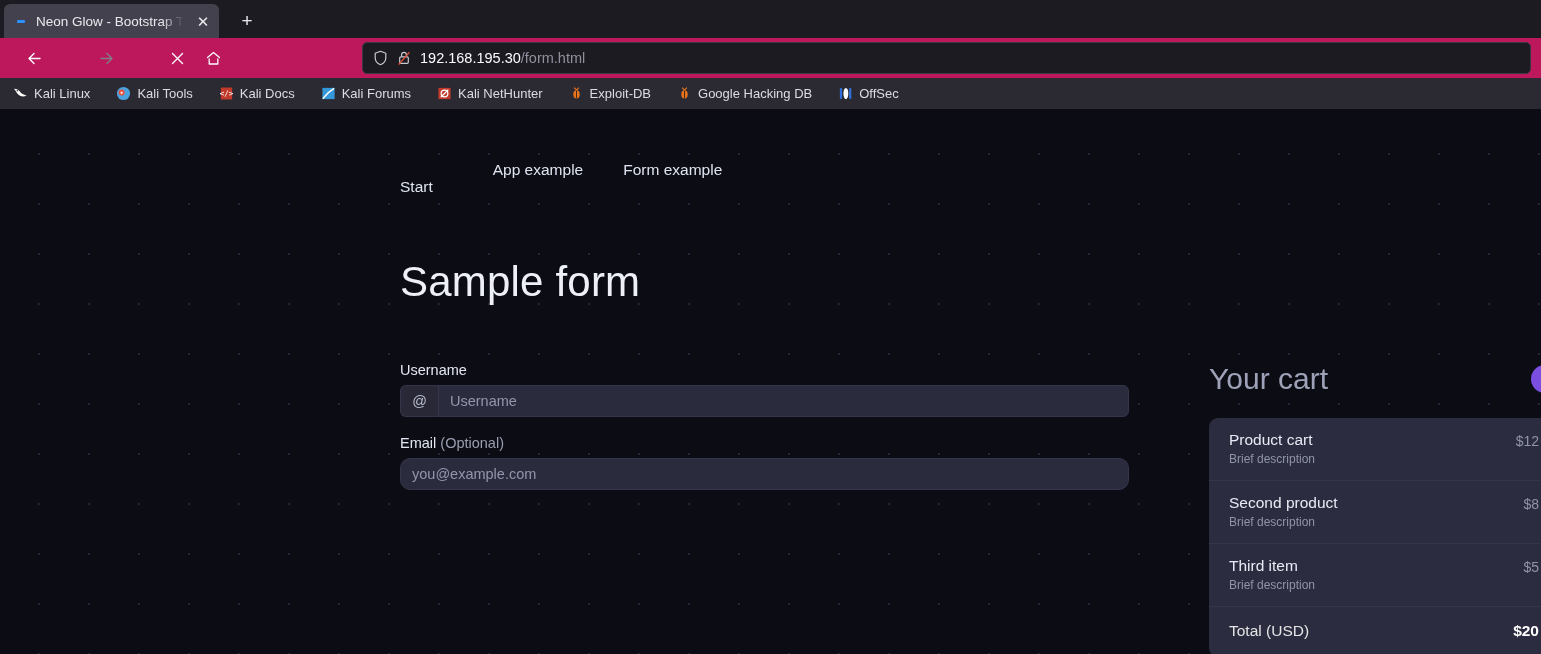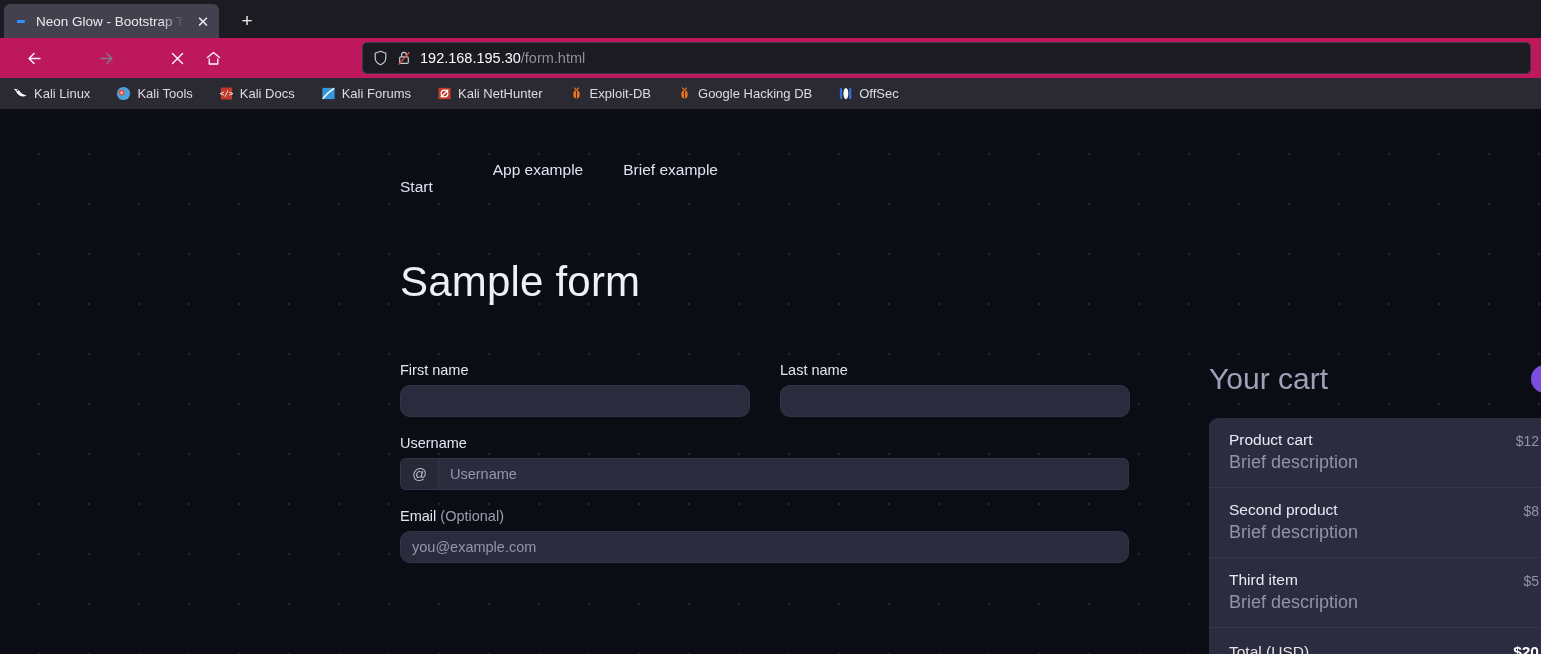--- a/index.html
+++ b/index.html
@@ -165,21 +165,21 @@
   }
   .cart-list {
     background: #2c2c40; border-radius: 9px; overflow: hidden;
   }
   .cart-item {
     display: flex; justify-content: space-between; align-items: flex-start;
     padding: 13px 20px 14px 20px;
     border-bottom: 1px solid #35354c;
   }
   .ci-name { font-size: 15.5px; color: #e8eaf4; margin-bottom: 3px; }
-  .ci-desc { font-size: 18px; color: #9094a8; }
+  .ci-desc { font-size: 12px; color: #9094a8; }
   .ci-price { font-size: 14px; color: #9094a8; padding-top: 2px; }
   .cart-total {
     display: flex; justify-content: space-between; align-items: center;
     padding: 15px 20px 17px 20px;
   }
   .ct-label { font-size: 15.5px; color: #e5e5e5; }
   .ct-value { font-size: 15.5px; color: #ffffff; font-weight: bold; }
 </style>
 </head>
 <body>
@@ -306,39 +306,29 @@
       </svg>
       <span>OffSec</span>
     </div>
   </div>
 
   <div class="page">
 
     <div class="nav">
       <a href="#">Start</a>
       <a href="#">App example</a>
-      <a href="#">Brief example</a>
+      <a href="#">Form example</a>
     </div>
 
     <h1 class="page-title">Sample form</h1>
 
     <div class="content">
 
       <div class="form-col">
 
-        <div class="row2">
-          <div class="field half">
-            <label class="field-label">First name</label>
-            <input class="inp" type="text" value="" style="">
-          </div>
-          <div class="field half">
-            <label class="field-label">Last name</label>
-            <input class="inp" type="text" value="" style="">
-          </div>
-        </div>
 
         <div class="field full">
           <label class="field-label">Username</label>
           <div class="input-group">
             <span class="group-addon">@</span>
             <input class="inp" type="text" placeholder="Username" style="">
           </div>
         </div>
 
         <div class="field full">

